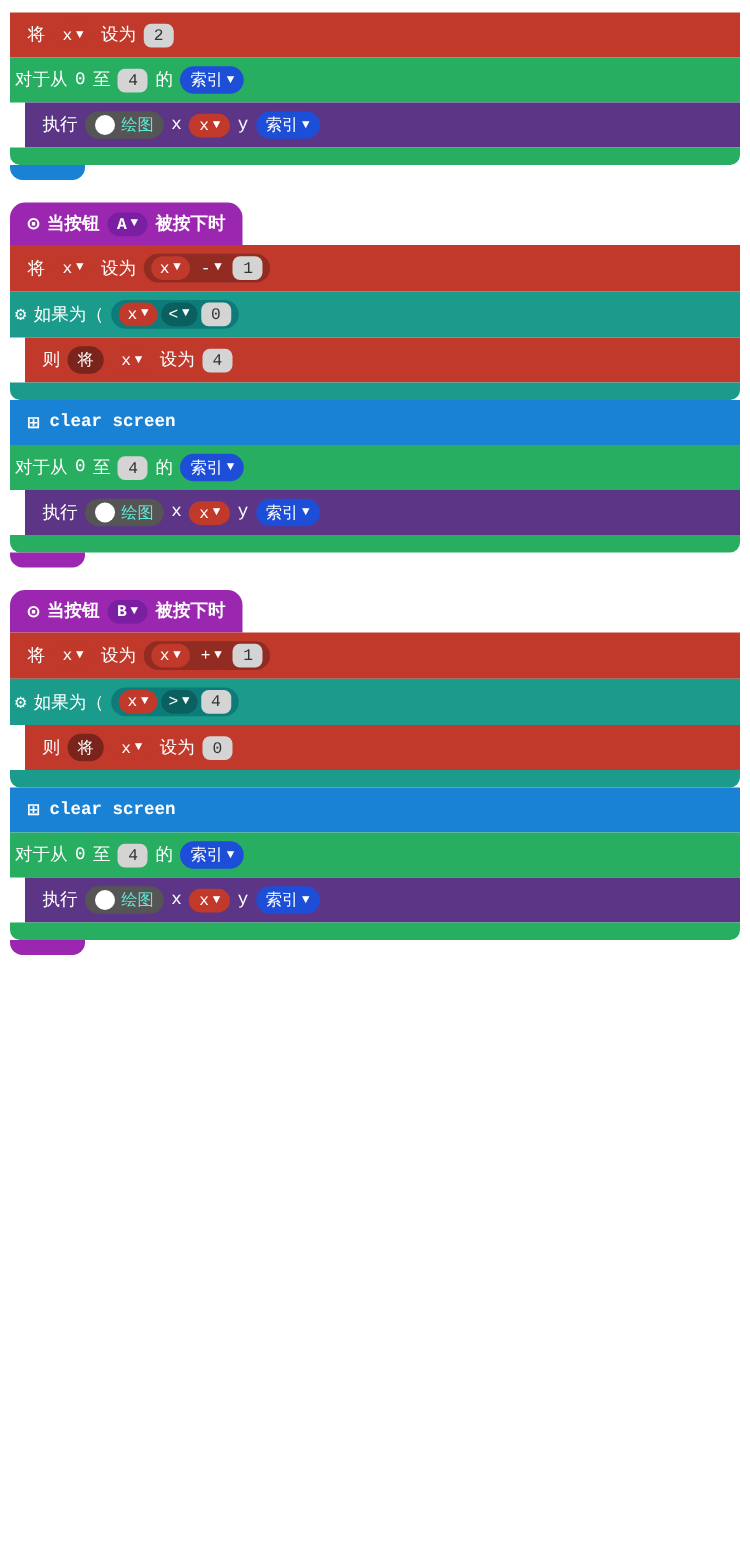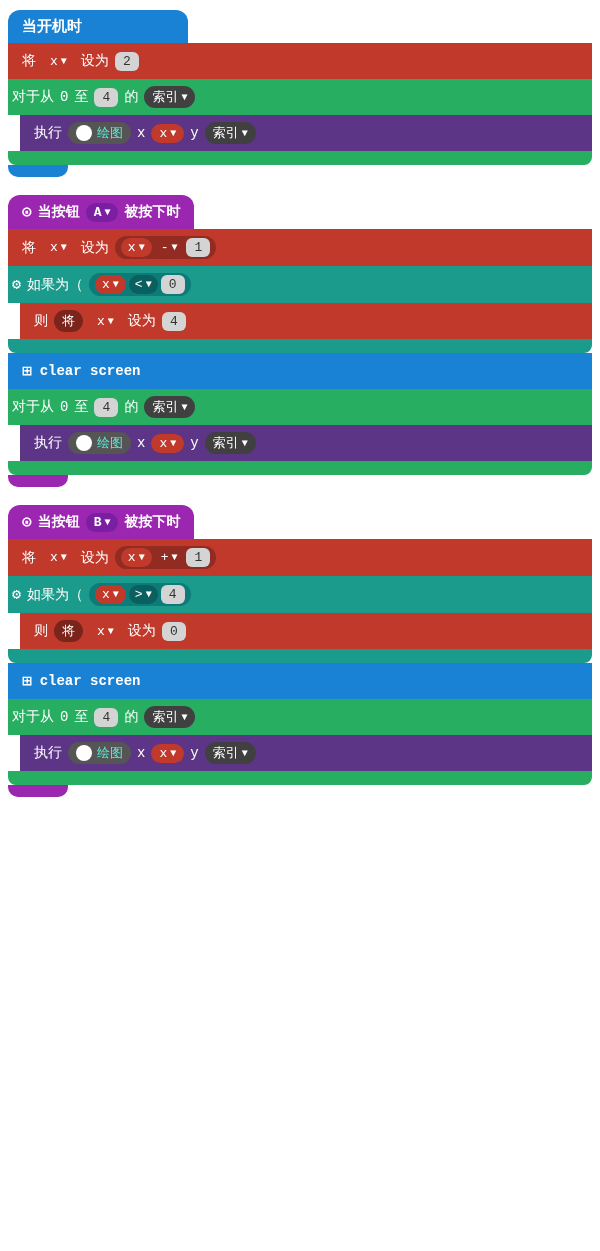--- a/index.html
+++ b/index.html
@@ -88,21 +88,21 @@
       background: #c0392b;
       border-radius: 20px;
       padding: 2px 8px;
       font-size: 13px;
       color: #fff;
       display: inline-flex;
       align-items: center;
       gap: 3px;
       white-space: nowrap;
     }
-    .pill.dark-red { background: #404040; }
+    .pill.dark-red { background: #1d4ed8; }
 
     .dropdown-arrow {
       font-size: 10px;
       color: #fff;
     }
 
     
     .val-box {
       background: #d4d4d4;
       border-radius: 6px;
@@ -165,23 +165,20 @@
     .group-cap.purple { background: #9b27b0; }
 
   </style>
 </head>
 <body>
 
 <div class="blocks-container">
 
   <div class="block-group">
 
-    <div class="hat-block blue">
-      <span>当开机时</span>
-    </div>
 
     <div class="stack-block red">
       <span class="block-label">将</span>
       <span class="pill">
         <span>x</span>
         <span class="dropdown-arrow">▼</span>
       </span>
       <span class="block-label">设为</span>
       <span class="val-box">2</span>
     </div>

